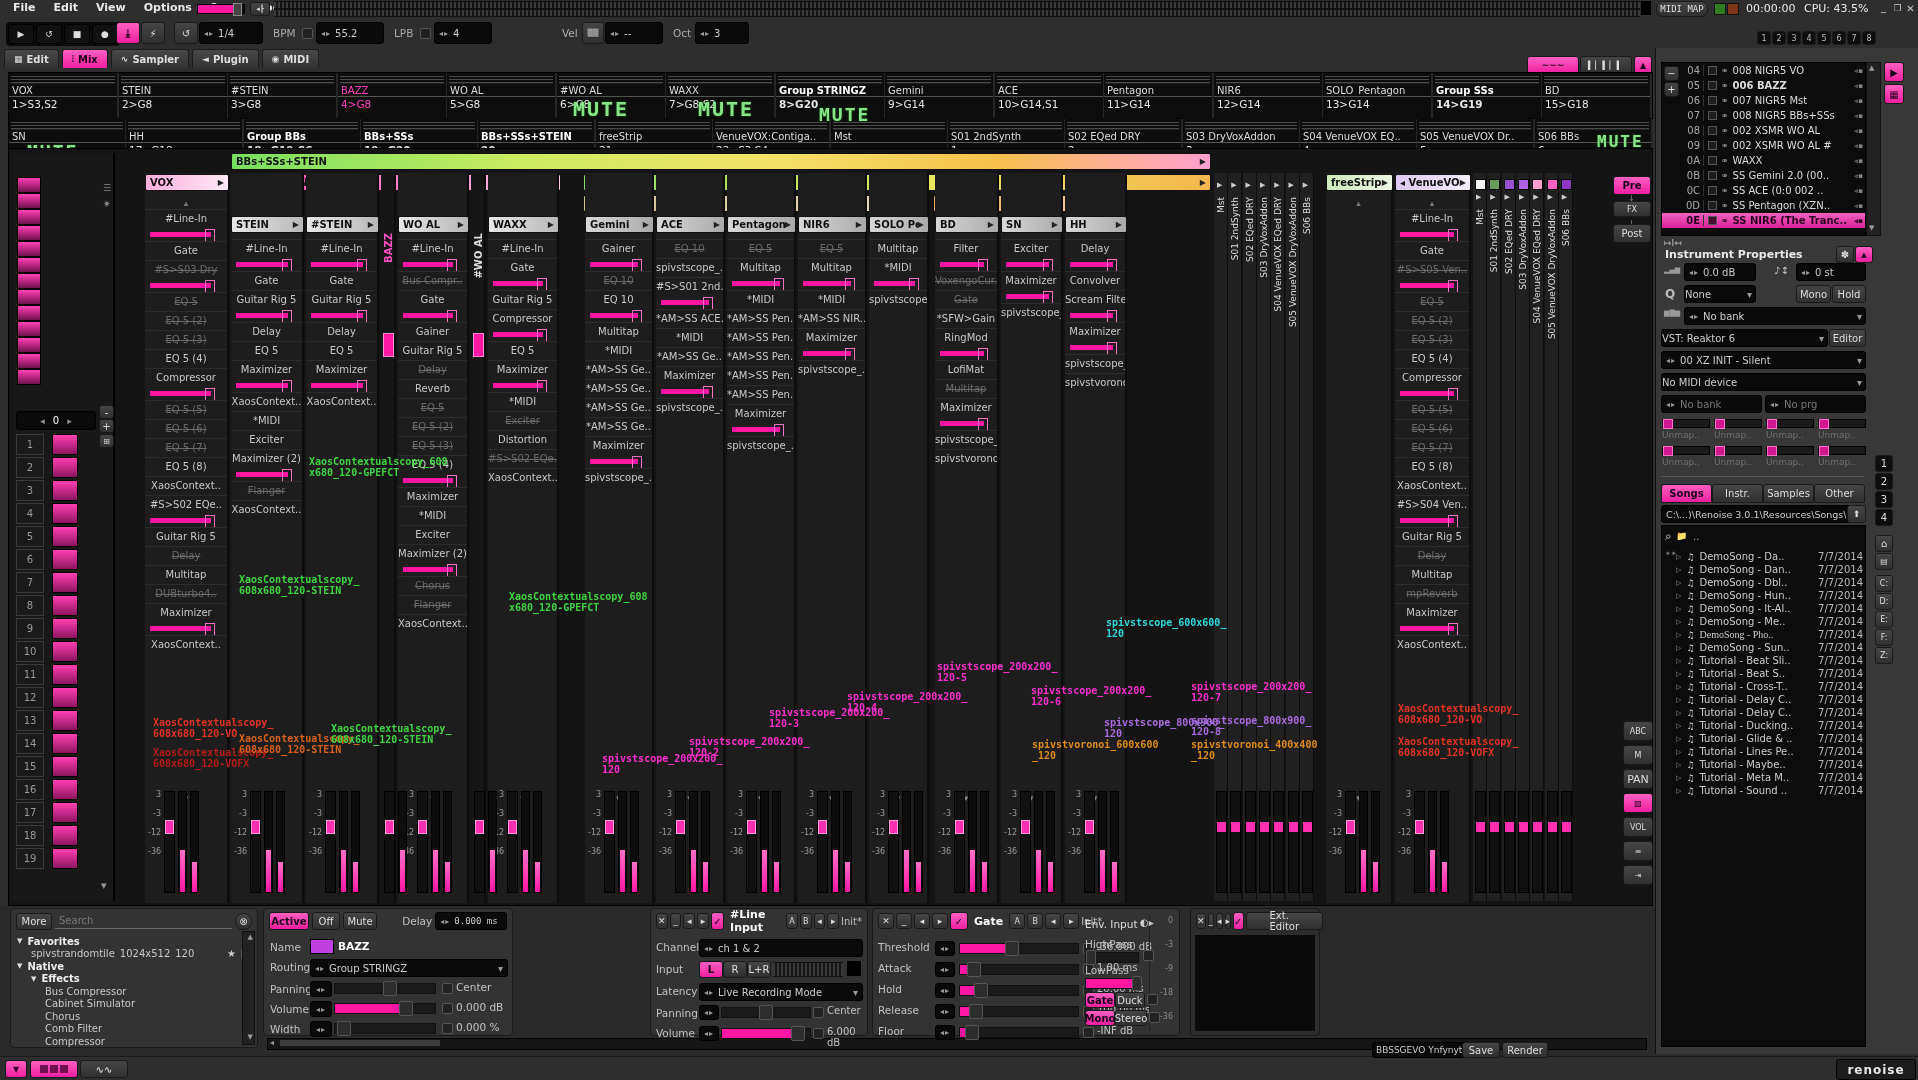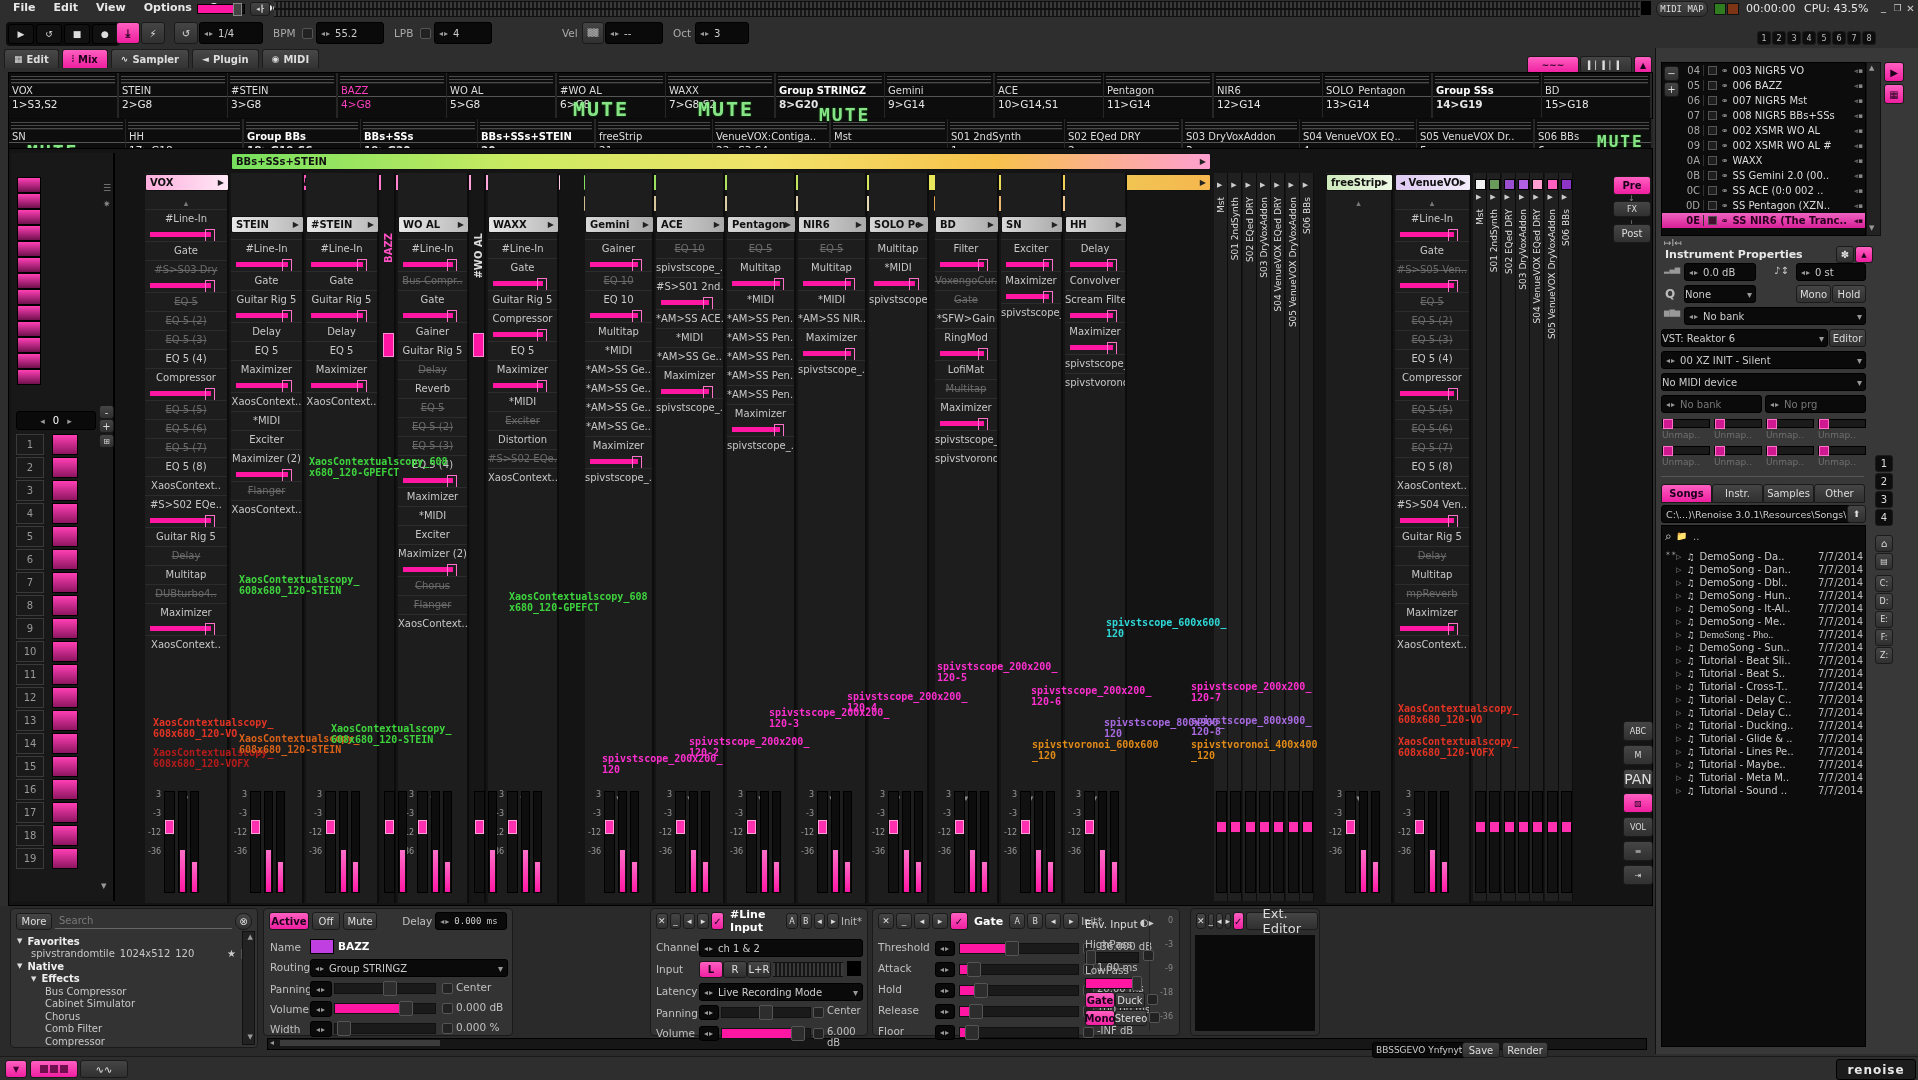--- a/index.html
+++ b/index.html
@@ -928,21 +928,21 @@
         <div class="abs" style="left: 3px; top: 20px; color: rgb(204, 204, 204); font-size: 7px;">▶</div>
         <div class="vtx" style="position: absolute; left: 2px; top: 36px; max-height: 420px; overflow: hidden;">S06 BBs</div>
       </div>
       <div class="btn pink" style="position: absolute; left: 1604px; top: 27px; width: 36px; height: 17px; font-size: 10px;">Pre</div>
       <div class="abs" style="left: 1619px; top: 45px; color: rgb(136, 136, 136); font-size: 8px;">↓</div>
       <div class="btn" style="position: absolute; left: 1604px; top: 52px; width: 36px; height: 14px; font-size: 8px;">FX</div>
       <div class="abs" style="left: 1619px; top: 70px; color: rgb(136, 136, 136); font-size: 8px;">↓</div>
       <div class="btn" style="position: absolute; left: 1604px; top: 75px; width: 36px; height: 17px; font-size: 10px;">Post</div>
       <div class="btn" style="position: absolute; left: 1614px; top: 572px; width: 28px; height: 18px; font-size: 8px;">ABC</div>
       <div class="btn" style="position: absolute; left: 1614px; top: 596px; width: 28px; height: 18px; font-size: 8px;">M</div>
-      <div class="btn" style="position: absolute; left: 1614px; top: 620px; width: 28px; height: 18px; font-size: 14px;">PAN</div>
+      <div class="btn" style="position: absolute; left: 1614px; top: 620px; width: 28px; height: 18px; font-size: 11px;">PAN</div>
       <div class="btn pink" style="position: absolute; left: 1614px; top: 644px; width: 28px; height: 18px; font-size: 8px;">▨</div>
       <div class="btn" style="position: absolute; left: 1614px; top: 668px; width: 28px; height: 18px; font-size: 8px;">VOL</div>
       <div class="btn" style="position: absolute; left: 1614px; top: 692px; width: 28px; height: 18px; font-size: 8px;">≡</div>
       <div class="btn" style="position: absolute; left: 1614px; top: 716px; width: 28px; height: 18px; font-size: 8px;">⇥</div>
       <div class="fader" style="left: 139px; top: 640px;">
         <div class="fscale">
           <div>3</div>
           <div>-3</div>
           <div>-12</div>
           <div>-36</div>
@@ -1296,28 +1296,28 @@
       <div class="ovl" style="left: 1389px; top: 587px; color: rgb(226, 51, 36);">XaosContextualscopy_
 608x680_120-VOFX</div>
     </div>
 
   <div id="rightpanel" class="abs" style="left:1655px;top:48px;width:263px;height:1006px;background:#383838;border-left:1px solid #111;">
       <div class="abs" style="left: 5px; top: 14px; width: 203px; height: 172px; background: rgb(12, 12, 12); border: 1px solid rgb(0, 0, 0); overflow: hidden;">
         <div class="irow">
           <div style="width: 20px; text-align: right; color: rgb(170, 170, 170); border-right: 1px solid rgb(51, 51, 51); padding-right: 3px; margin-left: 16px;">04</div>
           <div style="width: 7px; height: 7px; background: rgb(30, 30, 30); border: 1px solid rgb(85, 85, 85);"></div>
           <div style="font-size: 9px; color: rgb(153, 153, 153);">⚭</div>
-          <div style="white-space: nowrap; overflow: hidden; flex: 1 1 0%;">003 NIGR5 VO</div>
+          <div style="white-space: nowrap; overflow: hidden; flex: 1 1 0%;">008 NIGR5 VO</div>
           <div style="font-size: 7px; color: rgb(136, 136, 136);">⪡▪</div>
         </div>
         <div class="irow">
           <div style="width: 20px; text-align: right; color: rgb(170, 170, 170); border-right: 1px solid rgb(51, 51, 51); padding-right: 3px; margin-left: 16px;">05</div>
           <div style="width: 7px; height: 7px; background: rgb(30, 30, 30); border: 1px solid rgb(85, 85, 85);"></div>
           <div style="font-size: 9px; color: rgb(153, 153, 153);">⚭</div>
-          <div style="white-space: nowrap; overflow: hidden; flex: 1 1 0%;">006 BAZZ</div>
+          <div style="white-space: nowrap; overflow: hidden; flex: 1 1 0%; font-weight: bold;">006 BAZZ</div>
           <div style="font-size: 7px; color: rgb(136, 136, 136);">⪡▪</div>
         </div>
         <div class="irow">
           <div style="width: 20px; text-align: right; color: rgb(170, 170, 170); border-right: 1px solid rgb(51, 51, 51); padding-right: 3px; margin-left: 16px;">06</div>
           <div style="width: 7px; height: 7px; background: rgb(30, 30, 30); border: 1px solid rgb(85, 85, 85);"></div>
           <div style="font-size: 9px; color: rgb(153, 153, 153);">⚭</div>
           <div style="white-space: nowrap; overflow: hidden; flex: 1 1 0%;">007 NIGR5 Mst</div>
           <div style="font-size: 7px; color: rgb(136, 136, 136);">⪡▪</div>
         </div>
         <div class="irow">
@@ -1874,21 +1874,21 @@
       <div class="abs" style="left: 1157px; top: 58px; color: rgb(136, 136, 136); font-size: 8px; width: 16px; text-align: right;">-9</div>
       <div class="abs" style="left: 1157px; top: 82px; color: rgb(136, 136, 136); font-size: 8px; width: 16px; text-align: right;">-18</div>
       <div class="abs" style="left: 1157px; top: 106px; color: rgb(136, 136, 136); font-size: 8px; width: 16px; text-align: right;">-36</div>
       <div class="panel" style="left: 1190px; top: 2px; width: 130px; height: 128px; background: rgb(45, 45, 45);">
         <div class="ptitle" style="gap: 2px;">
           <div class="btn tb">✕</div>
           <div class="btn tb">_</div>
           <div class="btn tb">◂</div>
           <div class="btn tb">▸</div>
           <div class="btn pink ck">✓</div>
-          <div class="btn" style="height: 16px; padding: 0px 16px; font-size: 13px;">Ext. Editor</div>
+          <div class="btn" style="height: 16px; padding: 0px 23px; font-size: 10px;">Ext. Editor</div>
         </div>
         <div style="position: absolute; inset: 26px 4px 4px; background: rgb(10, 10, 10);"></div>
       </div>
       <div class="abs black" style="left: 1372px; top: 136px; width: 86px; height: 14px; padding: 0px 3px; z-index: 5;">
         <div style="white-space: nowrap; overflow: hidden; font-size: 9px;">BBSSGEVO Ynfynytt..</div>
       </div>
       <div class="btn" style="position: absolute; left: 1462px; top: 136px; width: 36px; height: 14px; z-index: 5;">Save</div>
       <div class="btn" style="position: absolute; left: 1502px; top: 136px; width: 44px; height: 14px; z-index: 5;">Render</div>
     </div>
 

